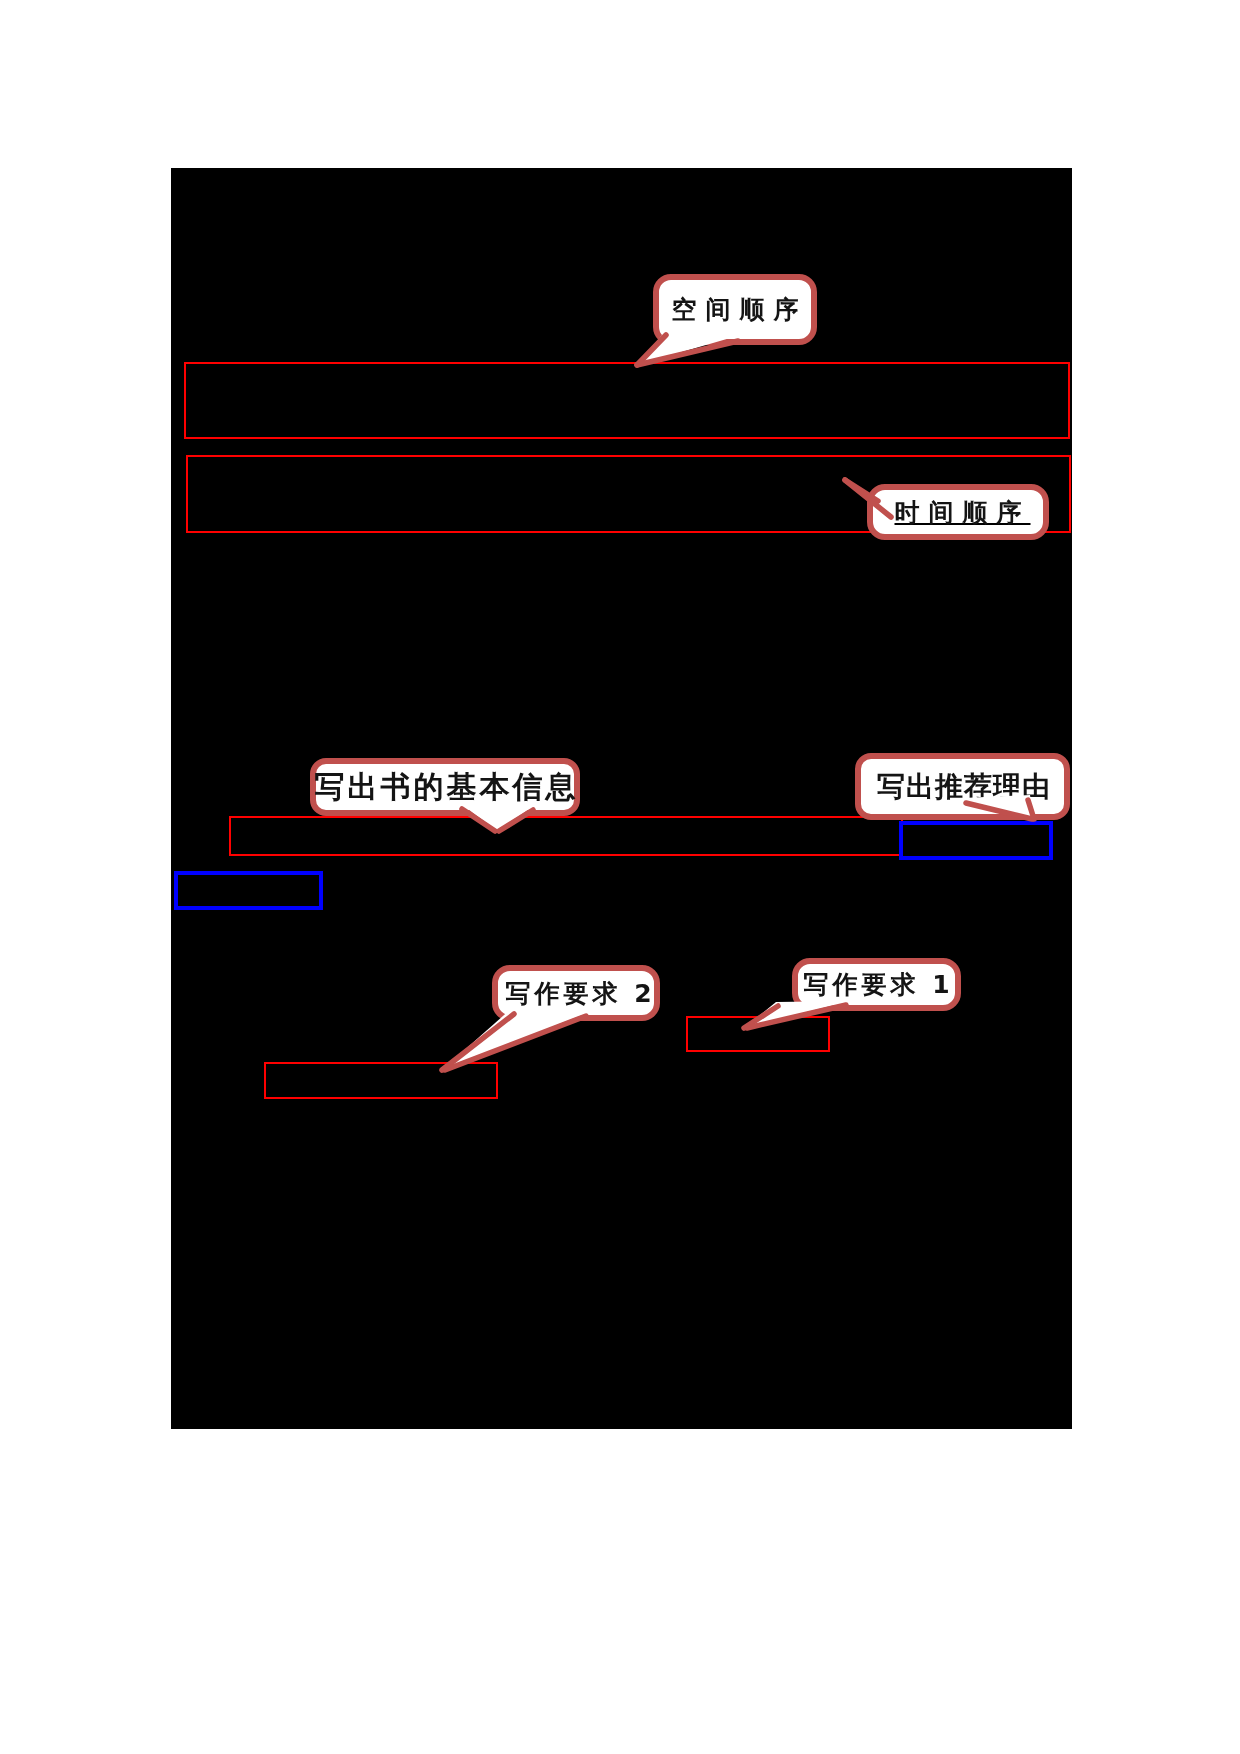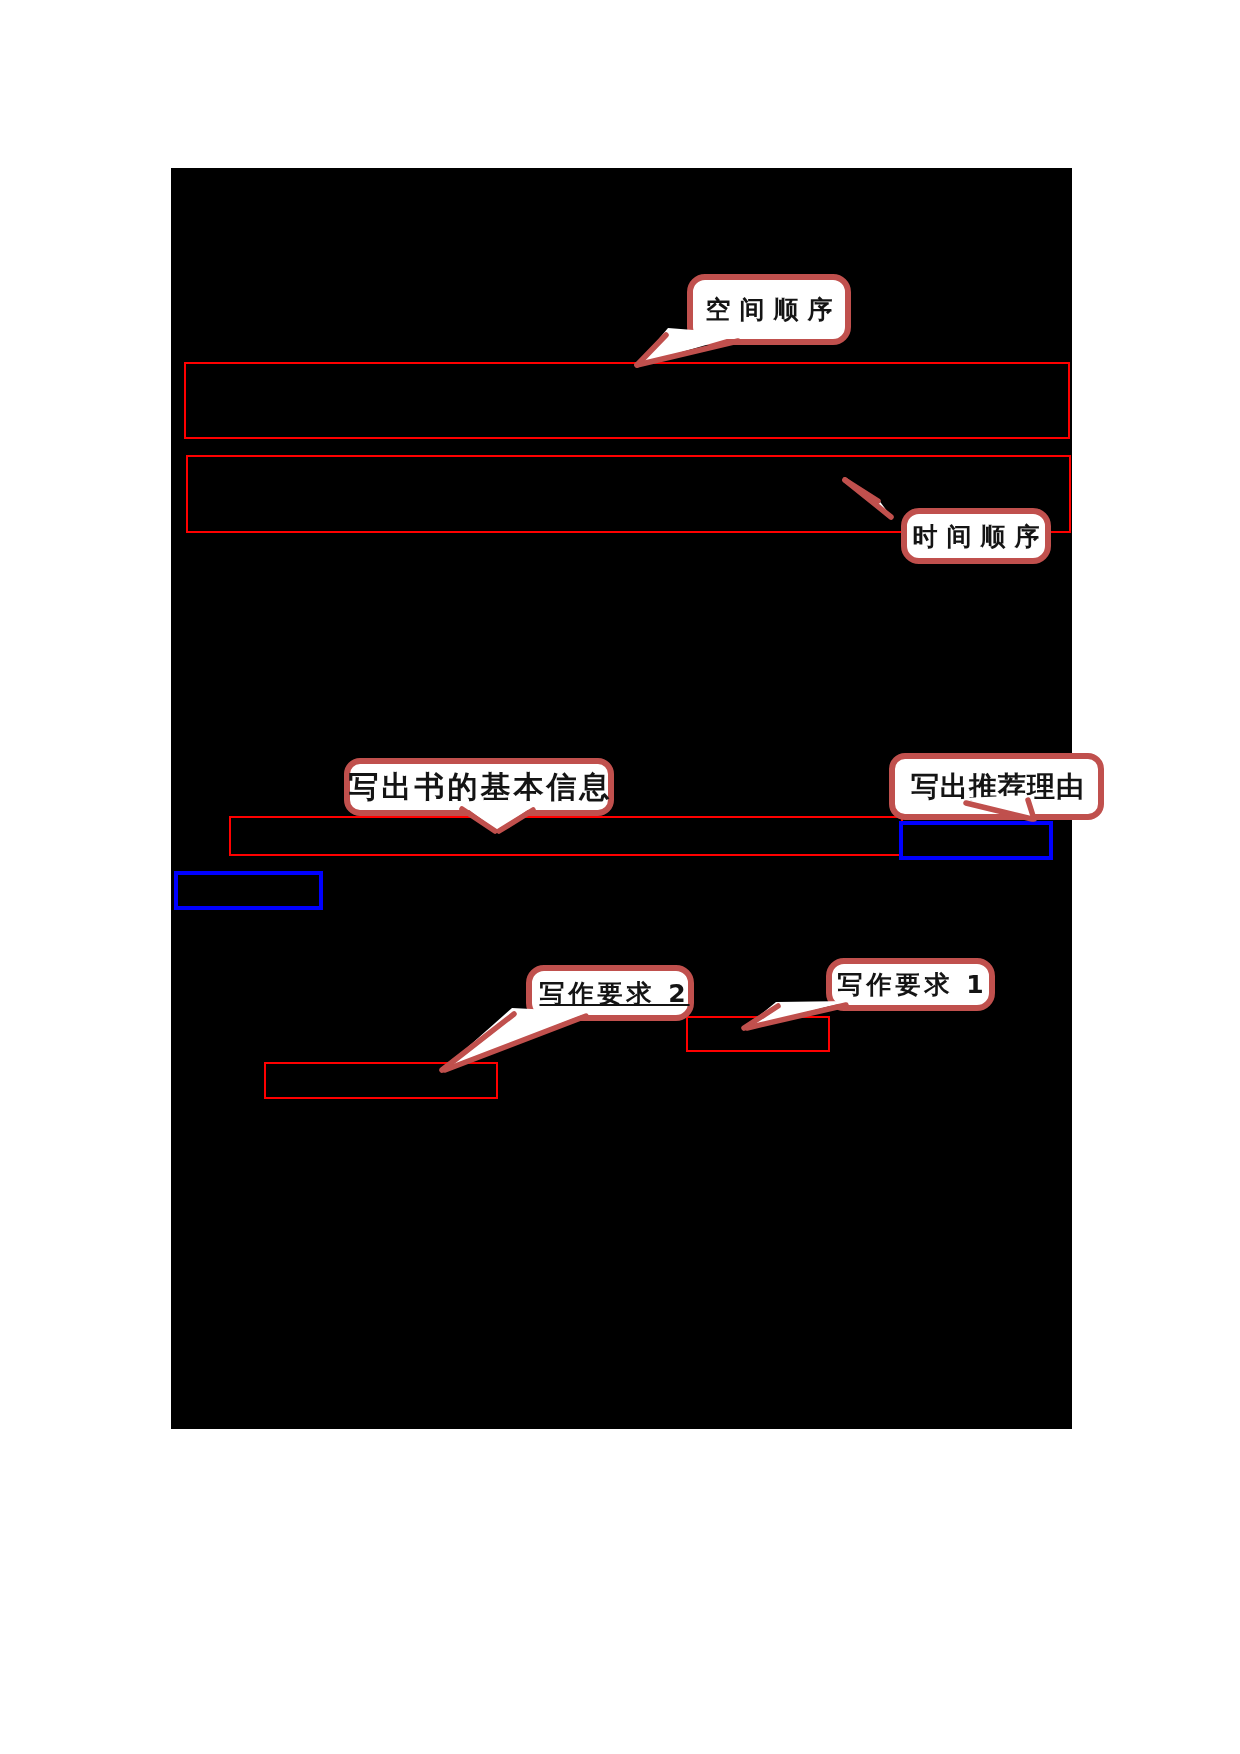--- a/index.html
+++ b/index.html
@@ -38,21 +38,20 @@
   .callout {
     position: absolute;
     background: var(--callout-fill, #ffffff);
     border: 6px solid var(--callout-border, #c0504d);
     border-radius: 18px;
     box-sizing: border-box;
     display: flex;
     align-items: center;
     justify-content: center;
     z-index: 5;
-    margin-left: 34px;
   }
   .callout .label {
     color: var(--callout-text, #141414);
     font-family: "DejaVu Sans", sans-serif;
     white-space: nowrap;
     line-height: 1;
   }
   .lbl-hand {
     font-size: 25px;
     font-weight: 600;
@@ -95,34 +94,34 @@
   <div class="red-box" style="left:686px; top:1016px; width:144px; height:36px;"></div>
   <div class="red-box" style="left:264px; top:1062px; width:234px; height:37px;"></div>
 
   <div class="blue-box" style="left:899px; top:821px; width:154px; height:39px;"></div>
   <div class="blue-box" style="left:174px; top:871px; width:149px; height:39px;"></div>
 
   <div class="callout" style="left:653px; top:274px; width:164px; height:71px;">
     <span class="label lbl-hand">空间顺序</span>
   </div>
 
-  <div class="callout" style="left:867px; top:508px; width:150px; height:56px;">
+  <div class="callout" style="left:867px; top:484px; width:182px; height:56px;text-decoration:underline;">
     <span class="label lbl-hand">时间顺序</span>
   </div>
 
   <div class="callout" style="left:310px; top:758px; width:270px; height:58px; border-radius:16px;">
     <span class="label lbl-bold">写出书的基本信息</span>
   </div>
 
   <div class="callout" style="left:855px; top:753px; width:215px; height:67px; border-radius:16px;">
     <span class="label lbl-bold" style="letter-spacing:1px; font-size:28px;">写出推荐理由</span>
   </div>
 
   <div class="callout" style="left:492px; top:965px; width:168px; height:56px;">
-    <span class="label lbl-hand" style="letter-spacing:4px; text-decoration:underline;">写作要求 2</span>
+    <span class="label lbl-hand" style="letter-spacing:4px; ">写作要求 2</span>
   </div>
 
   <div class="callout" style="left:792px; top:958px; width:169px; height:53px;">
     <span class="label lbl-hand" style="letter-spacing:4px; padding-left:4px;">写作要求 1</span>
   </div>
 
   <svg class="tails" viewBox="0 0 1240 1754">
 
     <g>
       <polygon class="tail-fill" points="668,328 744,334 637,365"></polygon>

